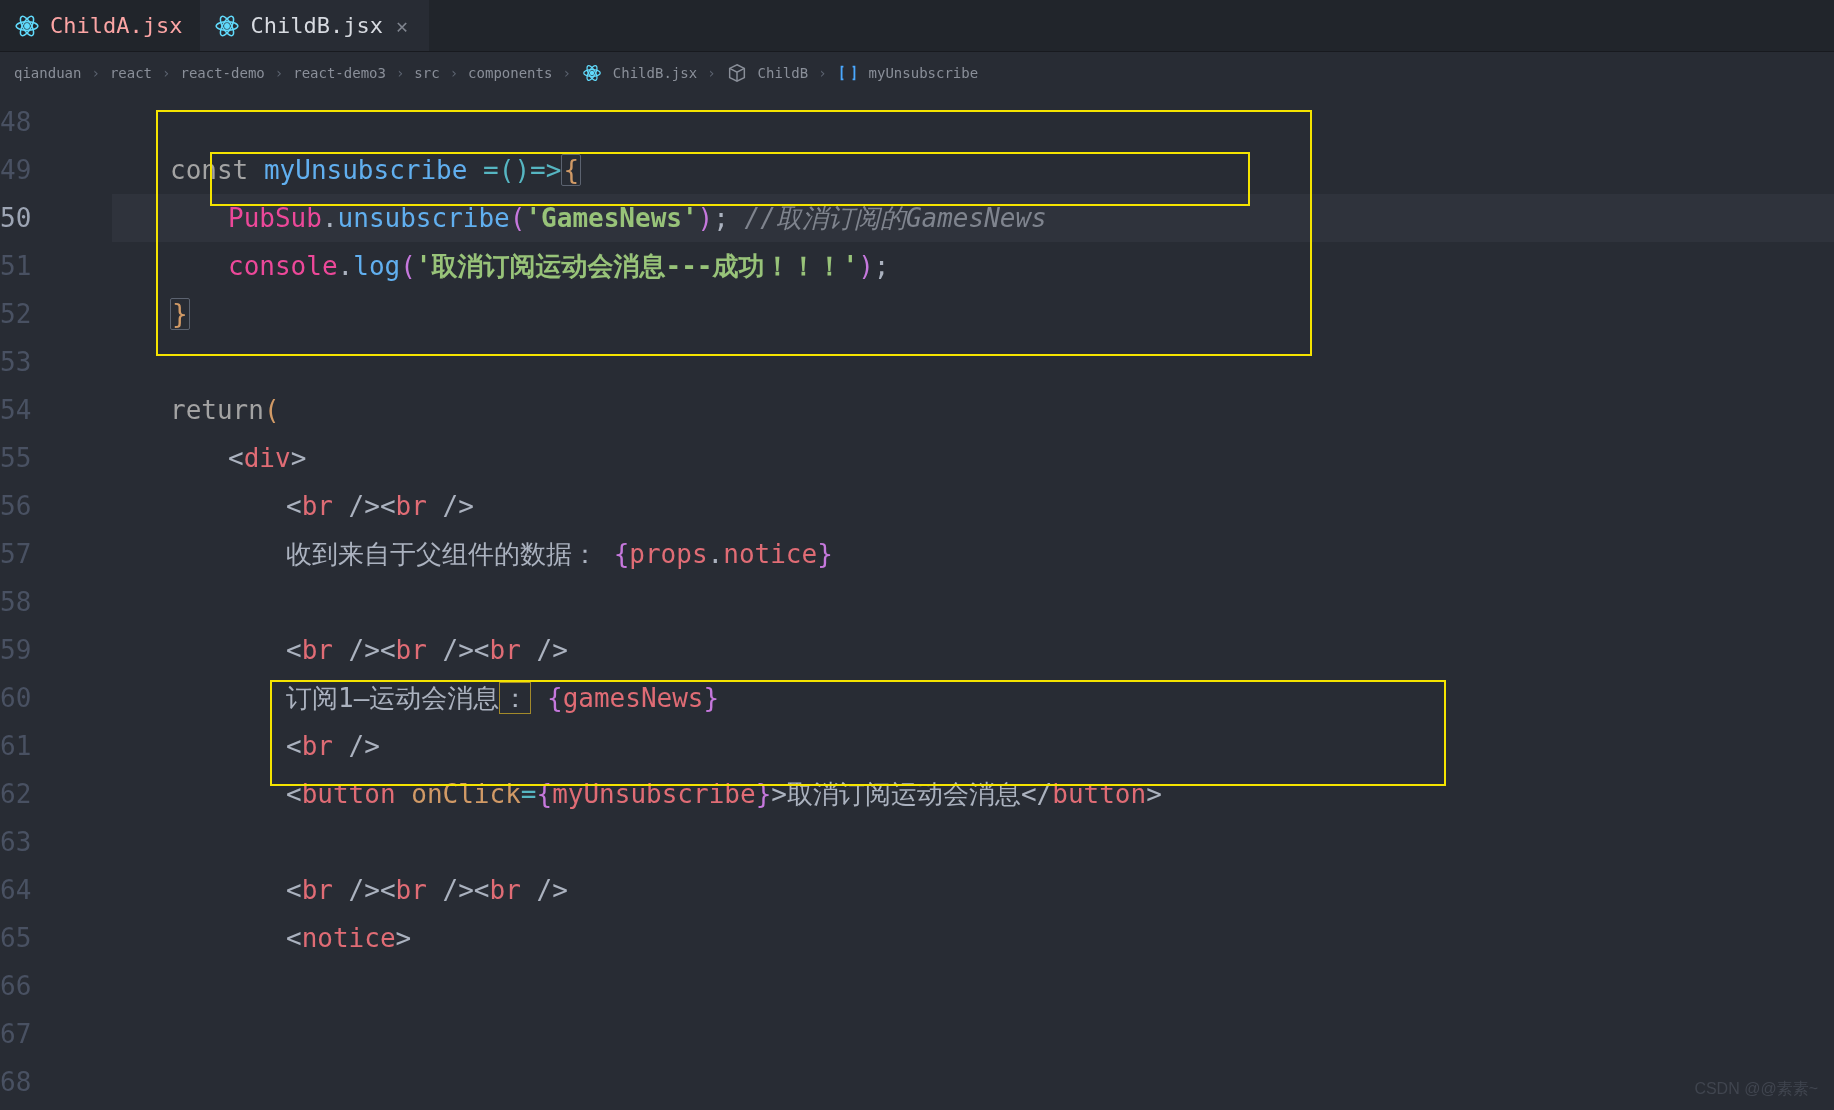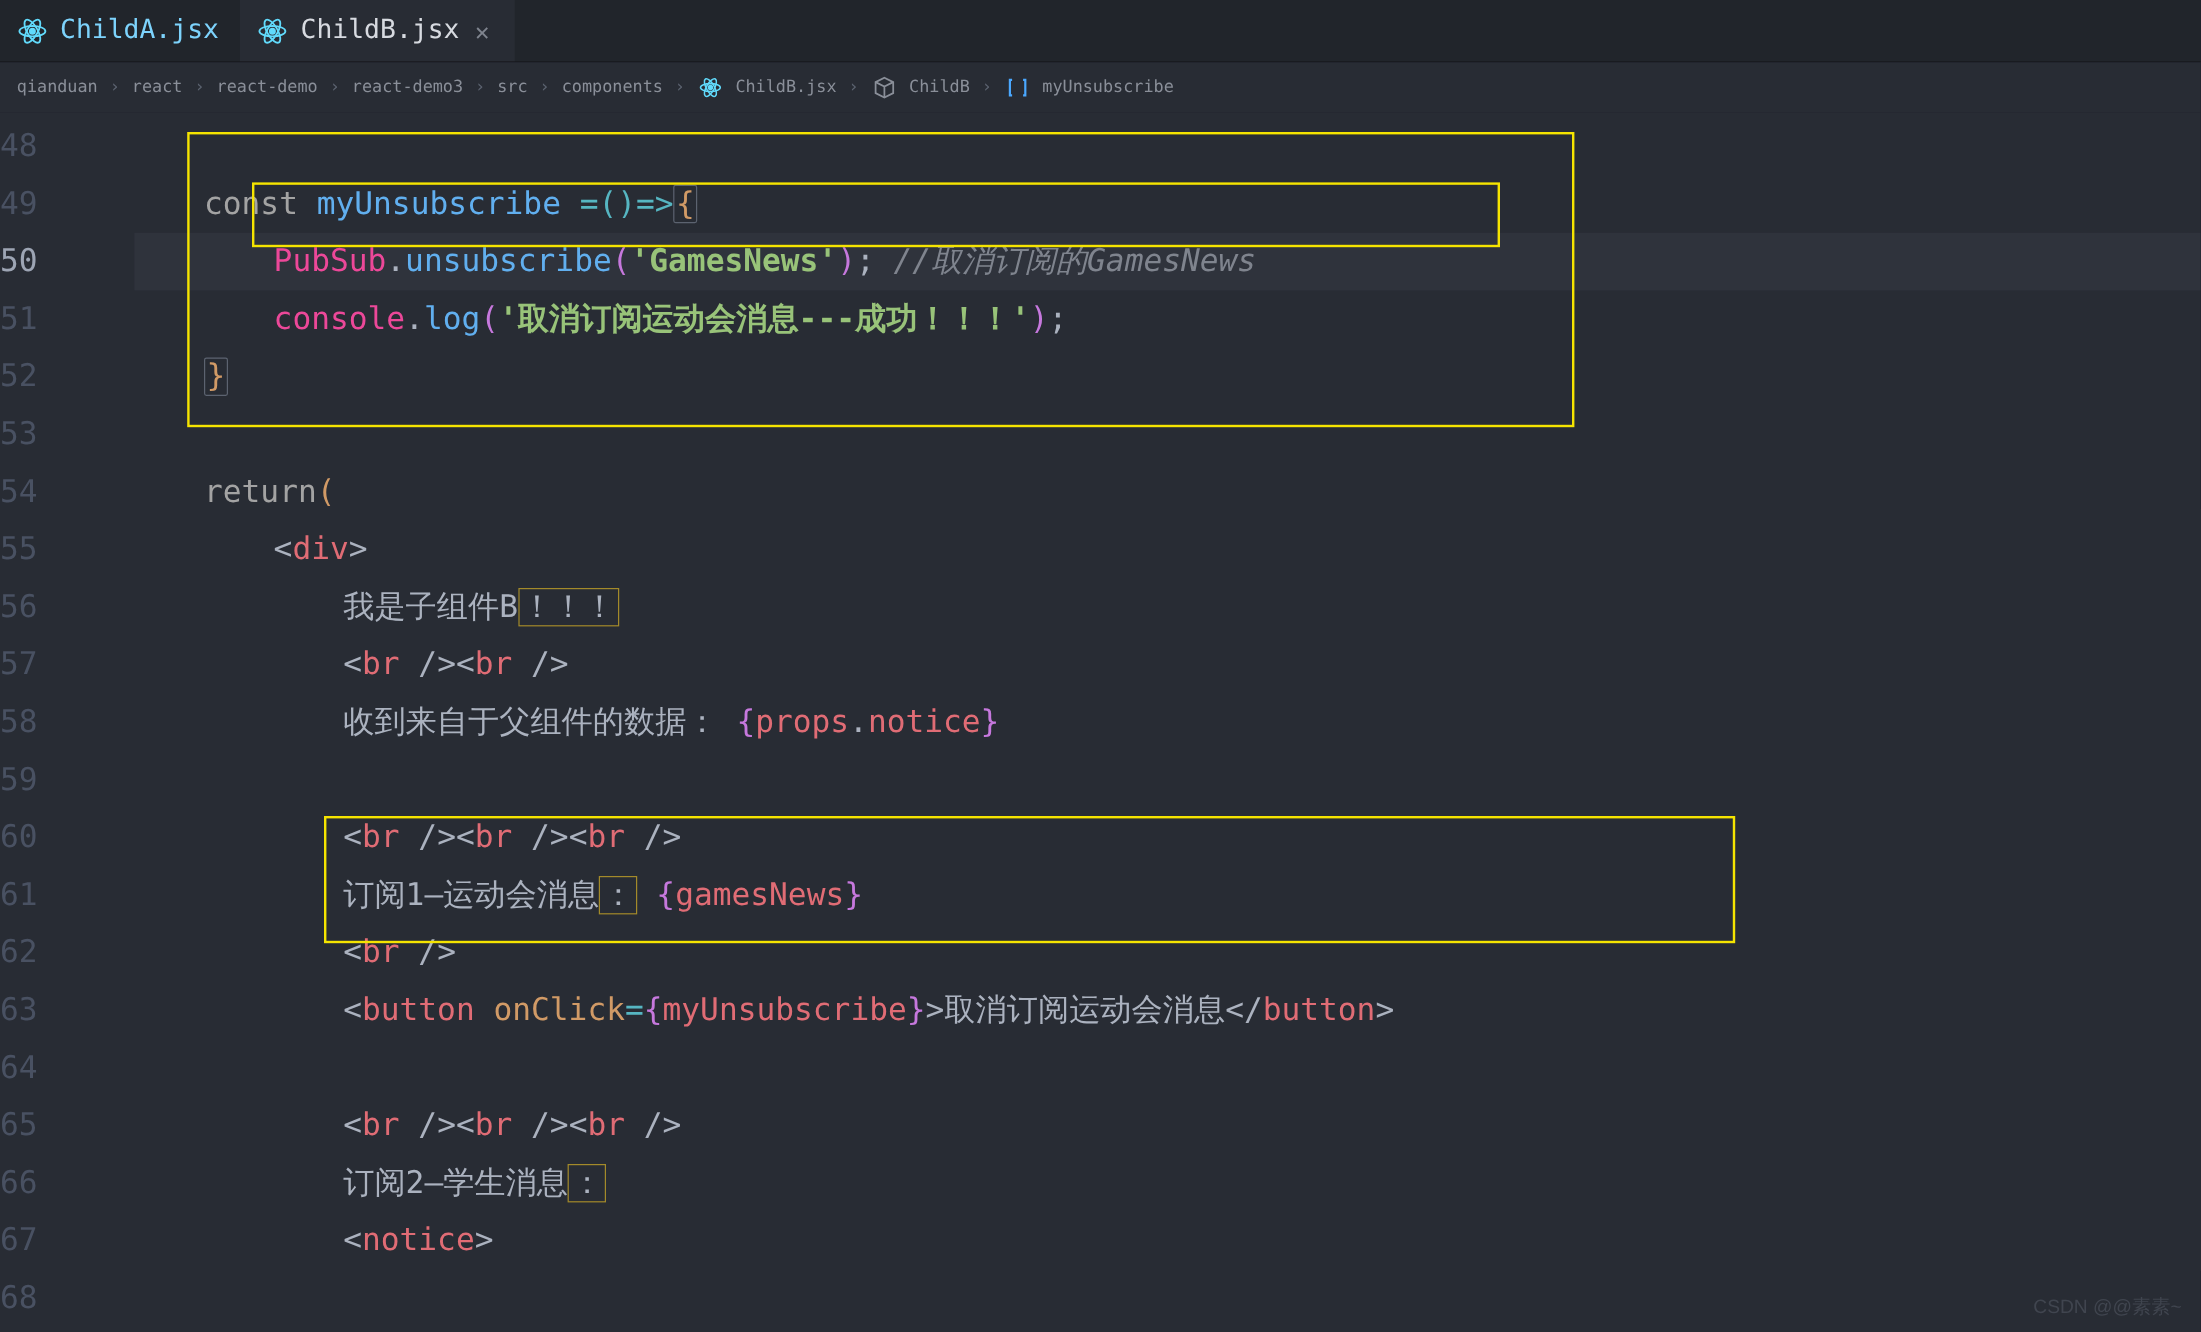--- a/index.html
+++ b/index.html
@@ -17,21 +17,21 @@
     height: 52px;
     background: #21252b;
     border-bottom: 1px solid #181a1f;
   }
   .tab {
     display: flex;
     align-items: center;
     gap: 10px;
     padding: 0 18px 0 14px;
     font-size: 22px;
-    color: #7dd3fc;
+    color: #fca5a5;
     cursor: pointer;
     position: relative;
   }
   .tab.active {
     background: #282c34;
     color: #d7dae0;
   }
   .tab .react-icon svg { width: 26px; height: 26px; display:block; }
   .tab .close { width: 18px; font-size: 20px; color:#7f848e; text-align:center;}
   .breadcrumbs {
@@ -215,28 +215,26 @@
     <div class="hbox" style="left:158px; top:586px; width:1176px; height:106px;"></div>
 
     <div class="line"></div>
     <div class="line"><span class="indent-guide"></span><span class="kw">const</span><span class="pun"> </span><span class="fn">myUnsubscribe</span><span class="pun"> </span><span class="op">=()=&gt;</span><span class="brkA brace-match">{</span></div>
     <div class="line current-bg"><span class="indent-guide"></span><span class="indent-guide"></span><span class="id">PubSub</span><span class="pun">.</span><span class="fn">unsubscribe</span><span class="brkB">(</span><span class="str">'GamesNews'</span><span class="brkB">)</span><span class="pun">; </span><span class="cmt">//取消订阅的GamesNews</span></div>
     <div class="line"><span class="indent-guide"></span><span class="indent-guide"></span><span class="id">console</span><span class="pun">.</span><span class="fn">log</span><span class="brkB">(</span><span class="str">'取消订阅运动会消息---成功！！！'</span><span class="brkB">)</span><span class="pun">;</span></div>
     <div class="line"><span class="indent-guide"></span><span class="brkA brace-match">}</span></div>
     <div class="line"></div>
     <div class="line"><span class="indent-guide"></span><span class="kw">return</span><span class="brkA">(</span></div>
     <div class="line"><span class="indent-guide"></span><span class="indent-guide"></span><span class="pun">&lt;</span><span class="tag">div</span><span class="pun">&gt;</span></div>
-    <div class="line"><span class="indent-guide"></span><span class="indent-guide"></span><span class="indent-guide"></span><span class="txt">我是子组件B</span><span class="txt" style="border:1px solid #a38a2a;padding:0 2px">！！！</span></div>
     <div class="line"><span class="indent-guide"></span><span class="indent-guide"></span><span class="indent-guide"></span><span class="pun">&lt;</span><span class="tag">br</span><span class="pun"> /&gt;&lt;</span><span class="tag">br</span><span class="pun"> /&gt;</span></div>
     <div class="line"><span class="indent-guide"></span><span class="indent-guide"></span><span class="indent-guide"></span><span class="txt">收到来自于父组件的数据：</span><span class="pun"> </span><span class="brkB">{</span><span class="var">props</span><span class="pun">.</span><span class="prop">notice</span><span class="brkB">}</span></div>
     <div class="line"></div>
     <div class="line"><span class="indent-guide"></span><span class="indent-guide"></span><span class="indent-guide"></span><span class="pun">&lt;</span><span class="tag">br</span><span class="pun"> /&gt;&lt;</span><span class="tag">br</span><span class="pun"> /&gt;&lt;</span><span class="tag">br</span><span class="pun"> /&gt;</span></div>
     <div class="line"><span class="indent-guide"></span><span class="indent-guide"></span><span class="indent-guide"></span><span class="txt">订阅1—运动会消息</span><span class="txt" style="border:1px solid #a38a2a;padding:0 2px">：</span><span class="pun"> </span><span class="brkB">{</span><span class="var">gamesNews</span><span class="brkB">}</span></div>
     <div class="line"><span class="indent-guide"></span><span class="indent-guide"></span><span class="indent-guide"></span><span class="pun">&lt;</span><span class="tag">br</span><span class="pun"> /&gt;</span></div>
     <div class="line"><span class="indent-guide"></span><span class="indent-guide"></span><span class="indent-guide"></span><span class="pun">&lt;</span><span class="tag">button</span><span class="pun"> </span><span class="attr">onClick</span><span class="op">=</span><span class="brkB">{</span><span class="var">myUnsubscribe</span><span class="brkB">}</span><span class="pun">&gt;</span><span class="txt">取消订阅运动会消息</span><span class="pun">&lt;/</span><span class="tag">button</span><span class="pun">&gt;</span></div>
     <div class="line"></div>
     <div class="line"><span class="indent-guide"></span><span class="indent-guide"></span><span class="indent-guide"></span><span class="pun">&lt;</span><span class="tag">br</span><span class="pun"> /&gt;&lt;</span><span class="tag">br</span><span class="pun"> /&gt;&lt;</span><span class="tag">br</span><span class="pun"> /&gt;</span></div>
-    <div class="line"><span class="indent-guide"></span><span class="indent-guide"></span><span class="indent-guide"></span><span class="txt">订阅2—学生消息</span><span class="txt" style="border:1px solid #a38a2a;padding:0 2px">：</span></div>
     <div class="line"><span class="indent-guide"></span><span class="indent-guide"></span><span class="indent-guide"></span><span class="pun">&lt;</span><span class="tag">notice</span><span class="pun">&gt;</span></div>
   </div>
 </div>
 
 <div class="watermark">CSDN @@素素~</div>
 
 </body></html>

